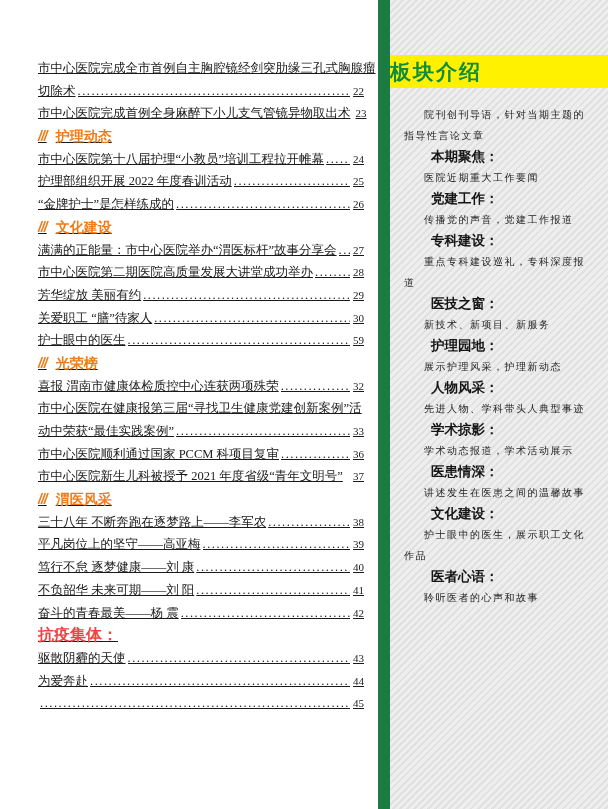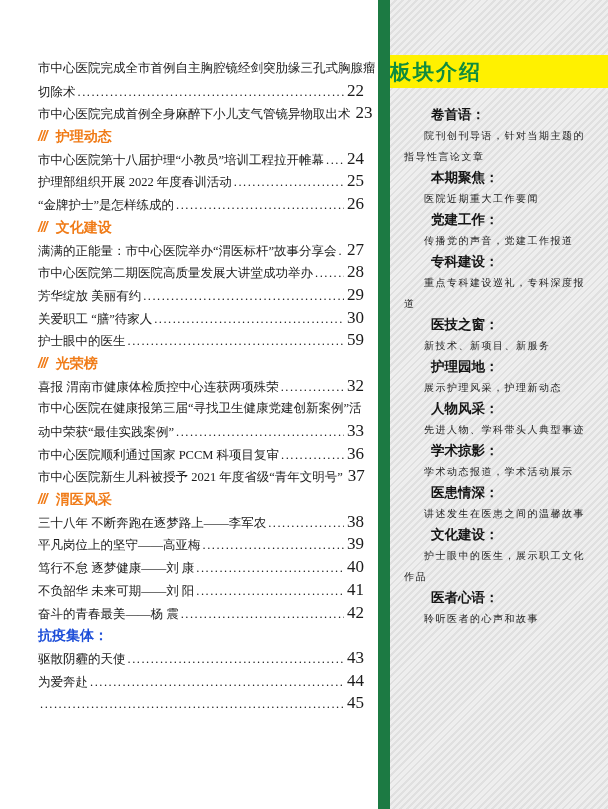--- a/index.html
+++ b/index.html
@@ -4,43 +4,43 @@
 <style>
   * { margin:0; padding:0; box-sizing:border-box; }
   html,body { background:#ffffff; }
   .page {
     position:relative; width:608px; height:809px; background:#ffffff;
     overflow:hidden; font-family:"Liberation Serif", serif; color:#1a1a1a;
   }
 
   
   .toc {
-    position:absolute; left:38px; top:57px; width:326px;
+    position:absolute; left:38px; top:57px; width:326px;text-decoration:underline;
   }
   .toc-row {
     display:flex; align-items:baseline; height:22.7px;
     font-size:12.5px; line-height:22.7px; white-space:nowrap;
   }
   .toc-row .t { flex:0 0 auto; white-space:nowrap; }
   .toc-row .dots {
     flex:1 1 auto; min-width:0; overflow:hidden; white-space:nowrap;
     letter-spacing:1.5px; margin:0 3px 0 2px; color:#1a1a1a;
   }
   .toc-row.nodots .dots { visibility:hidden; }
-  .toc-row .pg { flex:0 0 auto; font-size:17px; }
+  .toc-row .pg { flex:0 0 auto; font-size:11px; }
   .toc-row.fullline .t { flex:1 1 auto; }
   .sec-row {
     display:flex; align-items:baseline; height:22.7px; line-height:22.7px;
     font-family:"Liberation Sans", sans-serif; font-weight:bold;
     color:#f07b17; font-size:14px;
   }
   .sec-row .slashes { font-style:italic; margin-right:9px; letter-spacing:-1px; }
   .sub-row {
     height:22.7px; line-height:22.7px; font-family:"Liberation Sans", sans-serif;
-    font-weight:bold; color:#1d4ed8; font-size:14px;
+    font-weight:bold; color:#ef4444; font-size:16px;
   }
 
   
   .sidebar { position:absolute; top:0; right:0; width:230px; height:809px; }
   .green-bar {
     position:absolute; left:0; top:0; width:12px; height:100%;
     background:#1c7a43;
   }
   .panel {
     position:absolute; left:12px; top:0; width:218px; height:100%;
@@ -206,21 +206,20 @@
       </div>
     </div>
 
   <div class="sidebar">
     <div class="green-bar"></div>
     <div class="panel"></div>
     <div class="banner">
       <span class="banner-title">板块介绍</span>
     </div>
     <div class="sb-content">
-        <div class="sb-label">卷首语：</div>
         <div class="sb-desc">院刊创刊导语，针对当期主题的指导性言论文章</div>
         <div class="sb-label">本期聚焦：</div>
         <div class="sb-desc">医院近期重大工作要闻</div>
         <div class="sb-label">党建工作：</div>
         <div class="sb-desc">传播党的声音，党建工作报道</div>
         <div class="sb-label">专科建设：</div>
         <div class="sb-desc">重点专科建设巡礼，专科深度报道</div>
         <div class="sb-label">医技之窗：</div>
         <div class="sb-desc">新技术、新项目、新服务</div>
         <div class="sb-label">护理园地：</div>

